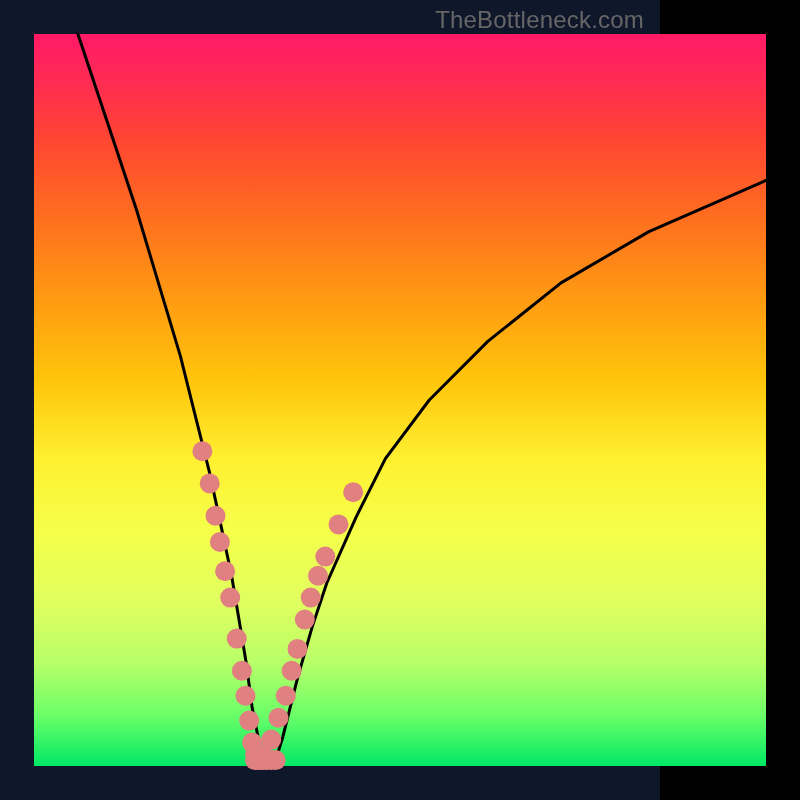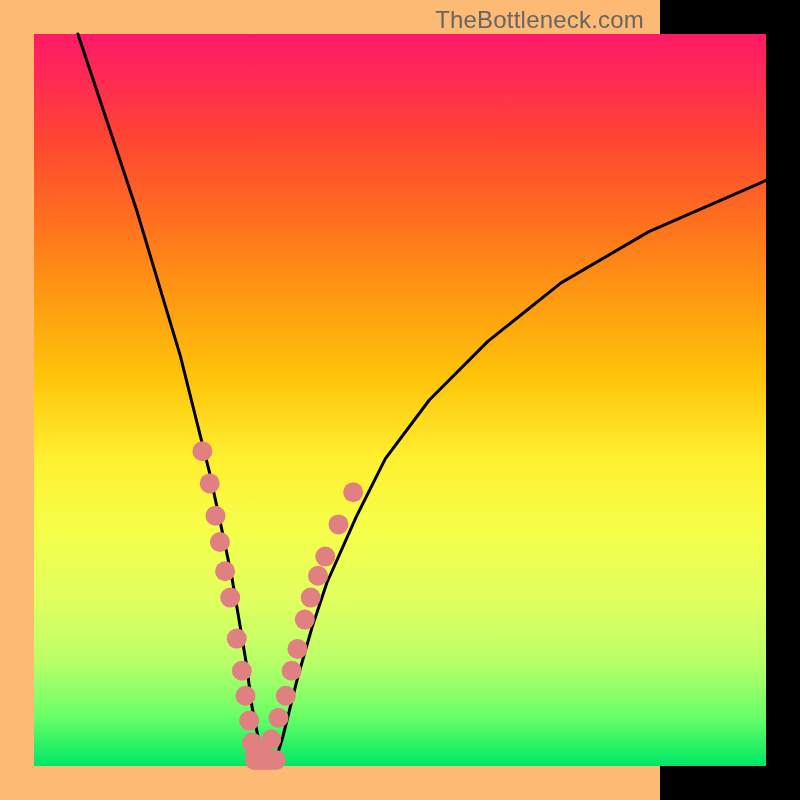--- a/index.html
+++ b/index.html
@@ -8,21 +8,21 @@
     width: 800px;
     height: 800px;
     overflow: hidden;
     background: #000;
     font-family: Arial, Helvetica, sans-serif;
   }
   .frame {
     position: relative;
     width: 660px;
     height: 800px;
-    background: #fdba74;
+    background: #0f172a;
   }
   .plot-area {
     position: absolute;
     left: 34px;
     top: 34px;
     width: 732px;
     height: 732px;
     
     background: linear-gradient(
       to bottom,

